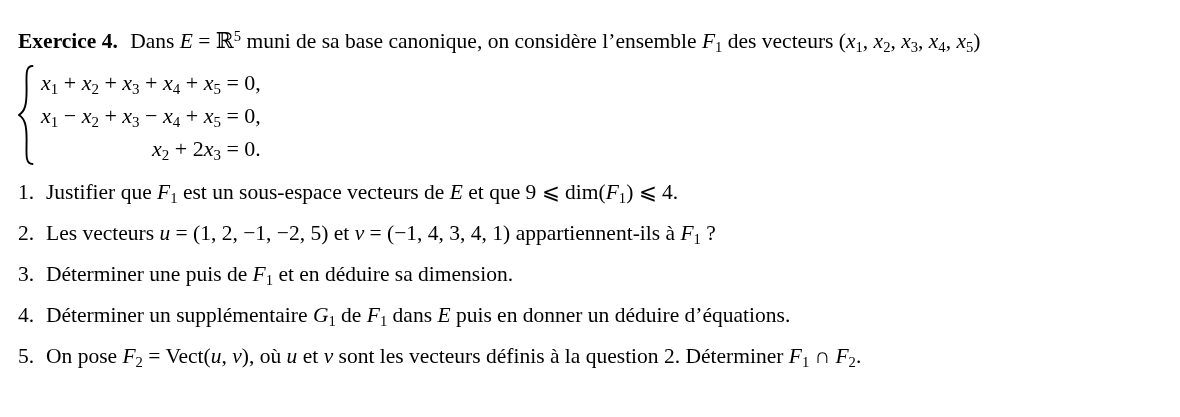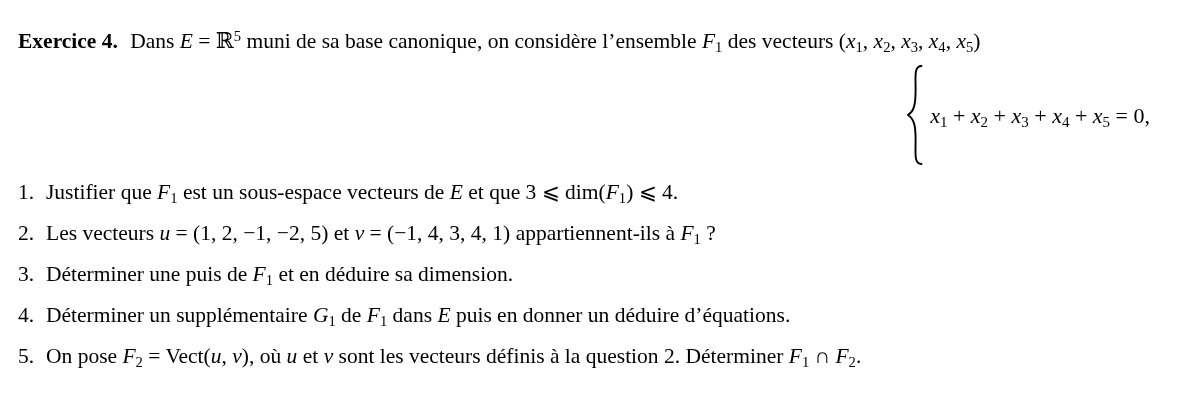--- a/index.html
+++ b/index.html
@@ -26,21 +26,21 @@
   .seg-it { font-style: italic; }
   sub, sup {
     font-size: 0.68em;
     line-height: 0;
     font-style: normal;
   }
   sub { vertical-align: -0.28em; }
   sup { vertical-align: 0.5em; }
   .system {
     display: flex;
-    justify-content: flex-end;
+    justify-content: flex-start;
     align-items: center;
     margin: 8px 0 4px 0;
   }
   .brace { display: block; margin-right: 7px; }
   .brace svg { display: block; }
   .eqrows { display: inline-block; }
   .eqrow {
     text-align: right;
     line-height: 33px;
     font-size: 22px;
@@ -66,27 +66,29 @@
   <p class="intro-line"><span class="seg-b">Exercice 4.</span><span> Dans </span><span class="seg-it">E</span><span> = </span><span>ℝ<sup>5</sup></span><span> muni de sa base canonique, on considère l’ensemble </span><span class="seg-it">F<sub>1</sub></span><span> des vecteurs (</span><span class="seg-it">x<sub>1</sub></span><span>, </span><span class="seg-it">x<sub>2</sub></span><span>, </span><span class="seg-it">x<sub>3</sub></span><span>, </span><span class="seg-it">x<sub>4</sub></span><span>, </span><span class="seg-it">x<sub>5</sub></span><span>)</span></p>
 
   <div class="system">
     <span class="brace">
       <svg width="16" height="100" viewBox="0 0 16 100" xmlns="http://www.w3.org/2000/svg" aria-hidden="true">
         <path d="M 14.5,1 C 7,1 8.6,11 8.6,25 C 8.6,40 7,46 1,50 C 7,54 8.6,60 8.6,75 C 8.6,89 7,99 14.5,99" fill="none" stroke="#000000" stroke-width="1.9" stroke-linecap="round"></path>
       </svg>
     </span>
     <div class="eqrows">
       <div class="eqrow"><span class="seg-it">x<sub>1</sub></span><span> + </span><span class="seg-it">x<sub>2</sub></span><span> + </span><span class="seg-it">x<sub>3</sub></span><span> + </span><span class="seg-it">x<sub>4</sub></span><span> + </span><span class="seg-it">x<sub>5</sub></span><span> = 0,</span></div>
+      <div class="eqrow"><span class="seg-it">x<sub>1</sub></span><span> − </span><span class="seg-it">x<sub>2</sub></span><span> + </span><span class="seg-it">x<sub>3</sub></span><span> − </span><span class="seg-it">x<sub>4</sub></span><span> + </span><span class="seg-it">x<sub>5</sub></span><span> = 0,</span></div>
+      <div class="eqrow"><span class="seg-it">x<sub>2</sub></span><span> + 2</span><span class="seg-it">x<sub>3</sub></span><span> = 0.</span></div>
     </div>
   </div>
 
   <div class="questions">
     <div class="question">
       <span class="qnum">1.</span>
-      <span class="qtext"><span>Justifier que </span><span class="seg-it">F<sub>1</sub></span><span> est un sous-espace vecteurs de </span><span class="seg-it">E</span><span> et que 3 ⩽ dim(</span><span class="seg-it">F<sub>1</sub></span><span>) ⩽ 4.</span></span>
+      <span class="qtext"><span>Justifier que </span><span class="seg-it">F<sub>1</sub></span><span> est un sous-espace vecteurs de </span><span class="seg-it">E</span><span> et que 9 ⩽ dim(</span><span class="seg-it">F<sub>1</sub></span><span>) ⩽ 4.</span></span>
     </div>
     <div class="question">
       <span class="qnum">2.</span>
       <span class="qtext"><span>Les vecteurs </span><span class="seg-it">u</span><span> = (1, 2, −1, −2, 5) et </span><span class="seg-it">v</span><span> = (−1, 4, 3, 4, 1) appartiennent-ils à </span><span class="seg-it">F<sub>1</sub></span><span> ?</span></span>
     </div>
     <div class="question">
       <span class="qnum">3.</span>
       <span class="qtext"><span>Déterminer une puis de </span><span class="seg-it">F<sub>1</sub></span><span> et en déduire sa dimension.</span></span>
     </div>
     <div class="question">

